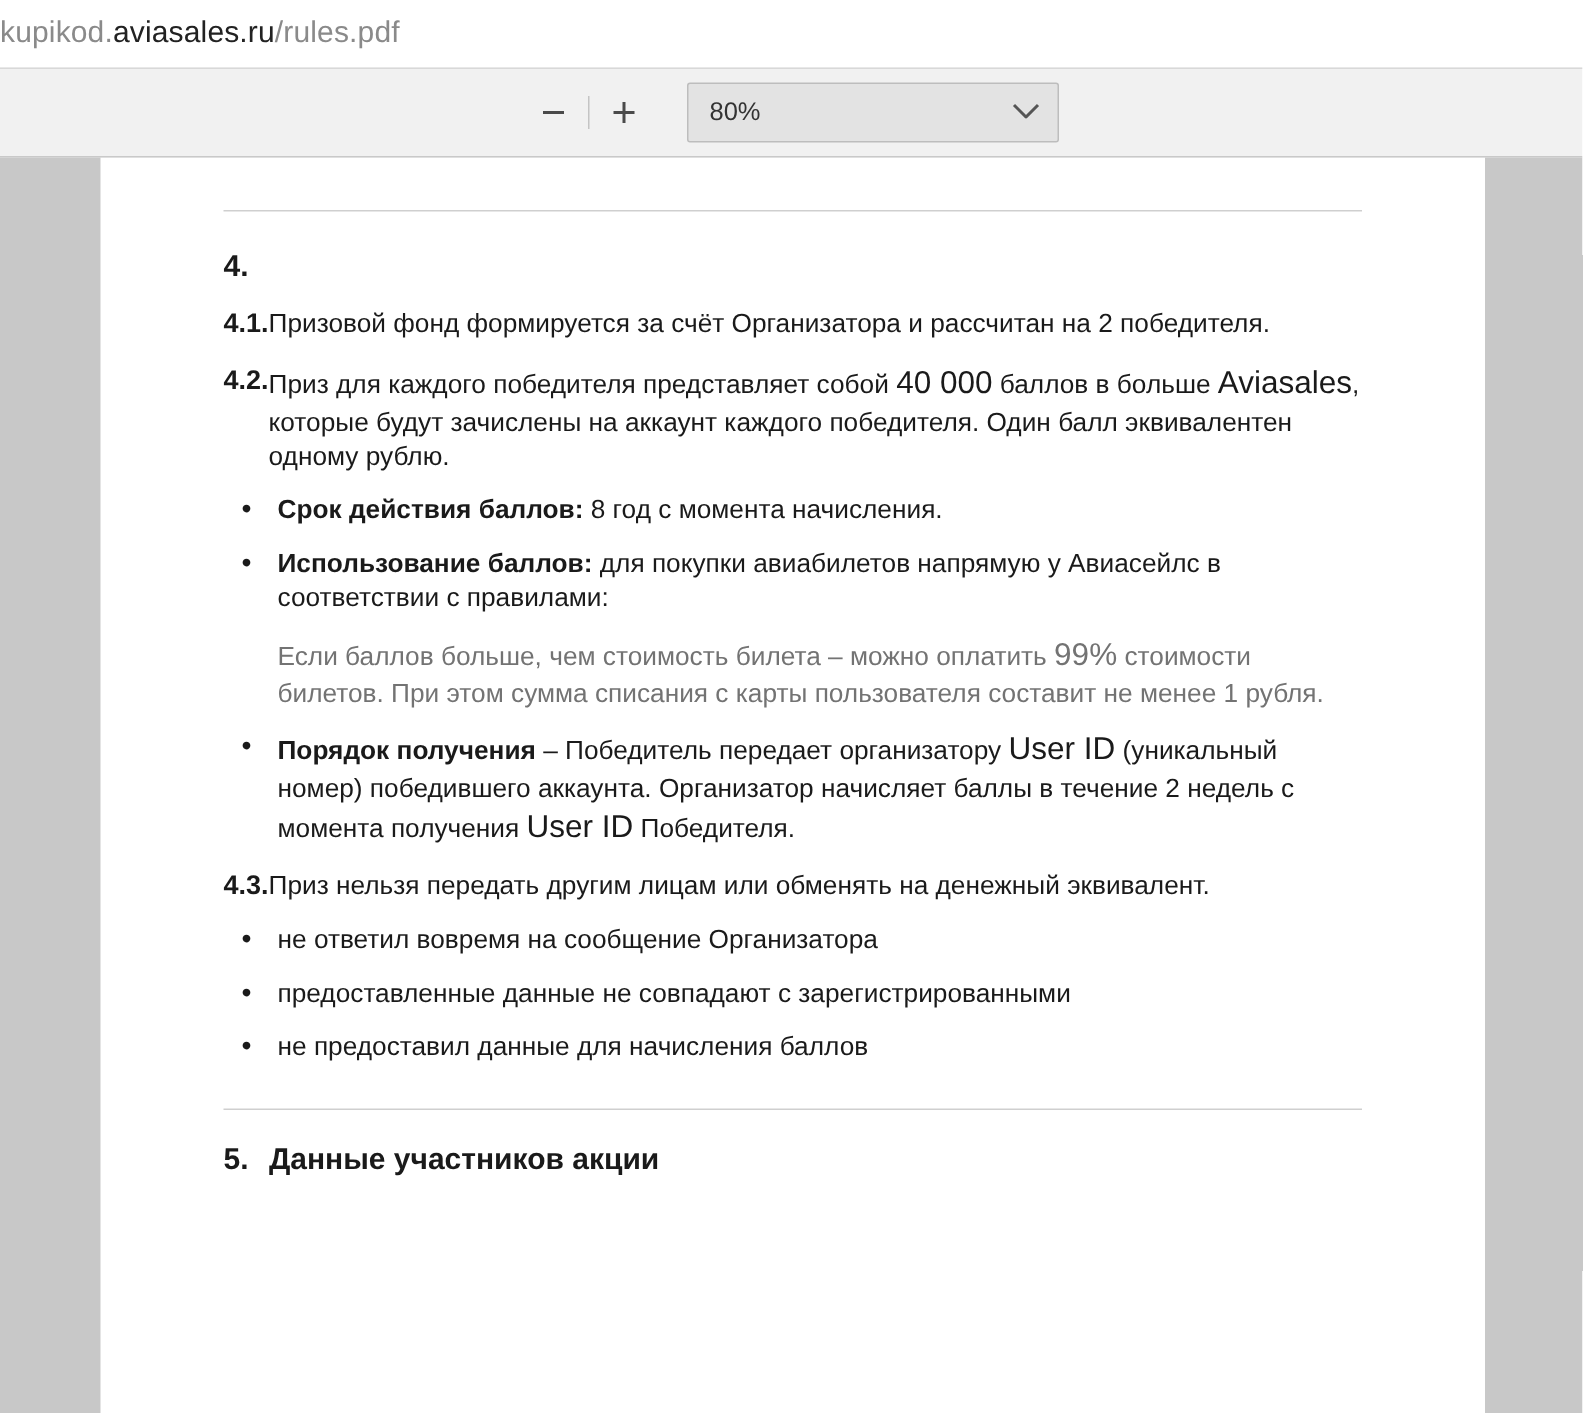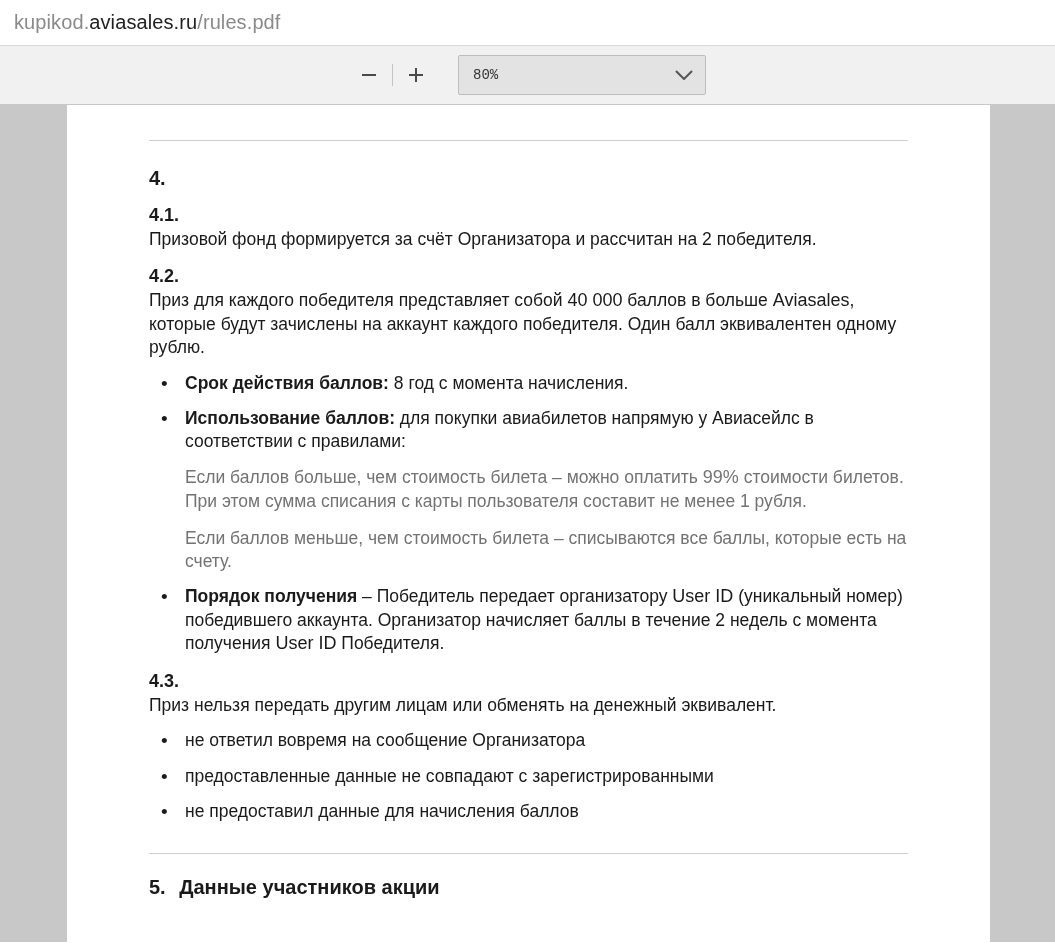--- a/index.html
+++ b/index.html
@@ -13,21 +13,20 @@
     overflow: hidden;
     font-family: "Liberation Sans", sans-serif;
   }
 
   
   .urlbar {
     height: 45px;
     background: #ffffff;
     display: flex;
     align-items: center;
-    padding-left: 14px;
     box-sizing: border-box;
   }
   .url-text {
     font-size: 20px;
     color: #8a8a8a;
     letter-spacing: 0.1px;
     white-space: nowrap;
   }
   .url-text .dom {
     color: #222222;
@@ -75,23 +74,22 @@
     border: 1px solid #bdbdbd;
     border-radius: 2px;
     display: flex;
     align-items: center;
     justify-content: space-between;
     padding: 0 12px 0 14px;
     box-sizing: border-box;
     cursor: pointer;
   }
   .zoom-value {
-    font-size: 14px;
+    font-size: 17px;
     color: #333333;
-    font-family: Liberation Mono, monospace;
   }
   .caret {
     color: #555555;
   }
 
   
   .viewer {
     position: relative;
     height: 837px;
     background: #c8c8c8;
@@ -125,32 +123,31 @@
     gap: 12px;
   }
   h2.sec .num { width: 22px; display: inline-block; }
 
   .clause {
     display: flex;
     margin-top: 14px;
     font-size: 17.5px;
     line-height: 1.33;
     color: #1a1a1a;
-    flex-direction: column;
   }
   .clause .cnum {
     font-weight: bold;
     font-size: 18px;
     flex: 0 0 auto;
     white-space: nowrap;
   }
   .clause .ctext {
     flex: 1 1 auto;
   }
-  .sm { font-size: 18px; }
+  .sm { font-size: 21px; }
 
   ul.bul {
     list-style: none;
     margin: 10px 0 0 0;
     padding: 0;
   }
   ul.bul > li {
     position: relative;
     padding-left: 36px;
     margin-top: 12px;
@@ -231,21 +228,20 @@
       <div class="clause">
         <span class="cnum">4.2.</span>
         <span class="ctext"><span>Приз для каждого победителя представляет собой </span><span class="sm">40 000</span><span> баллов в больше </span><span class="sm">Aviasales</span><span>, которые будут зачислены на аккаунт каждого победителя. Один балл эквивалентен одному рублю.</span></span>
       </div>
 
       <ul class="bul indent">
         <li><b>Срок действия баллов:</b><span> 8 год с момента начисления.</span></li>
 
         <li><b>Использование баллов:</b><span> для покупки авиабилетов напрямую у Авиасейлс в соответствии с правилами:</span>
           <div class="sub-para"><span>Если баллов больше, чем стоимость билета – можно оплатить </span><span class="sm">99%</span><span> стоимости билетов. При этом сумма списания с карты пользователя составит не менее 1 рубля.</span></div>
-          <div class="sub-para">Если баллов меньше, чем стоимость билета – списываются все баллы, которые есть на счету.</div>
         </li>
 
 
         <li><b>Порядок получения</b><span> – Победитель передает организатору </span><span class="sm">User ID</span><span> (уникальный номер) победившего аккаунта. Организатор начисляет баллы в течение 2 недель с момента получения </span><span class="sm">User ID</span><span> Победителя.</span></li>
       </ul>
 
       <div class="clause">
         <span class="cnum">4.3.</span>
         <span class="ctext">Приз нельзя передать другим лицам или обменять на денежный эквивалент.</span>
       </div>

